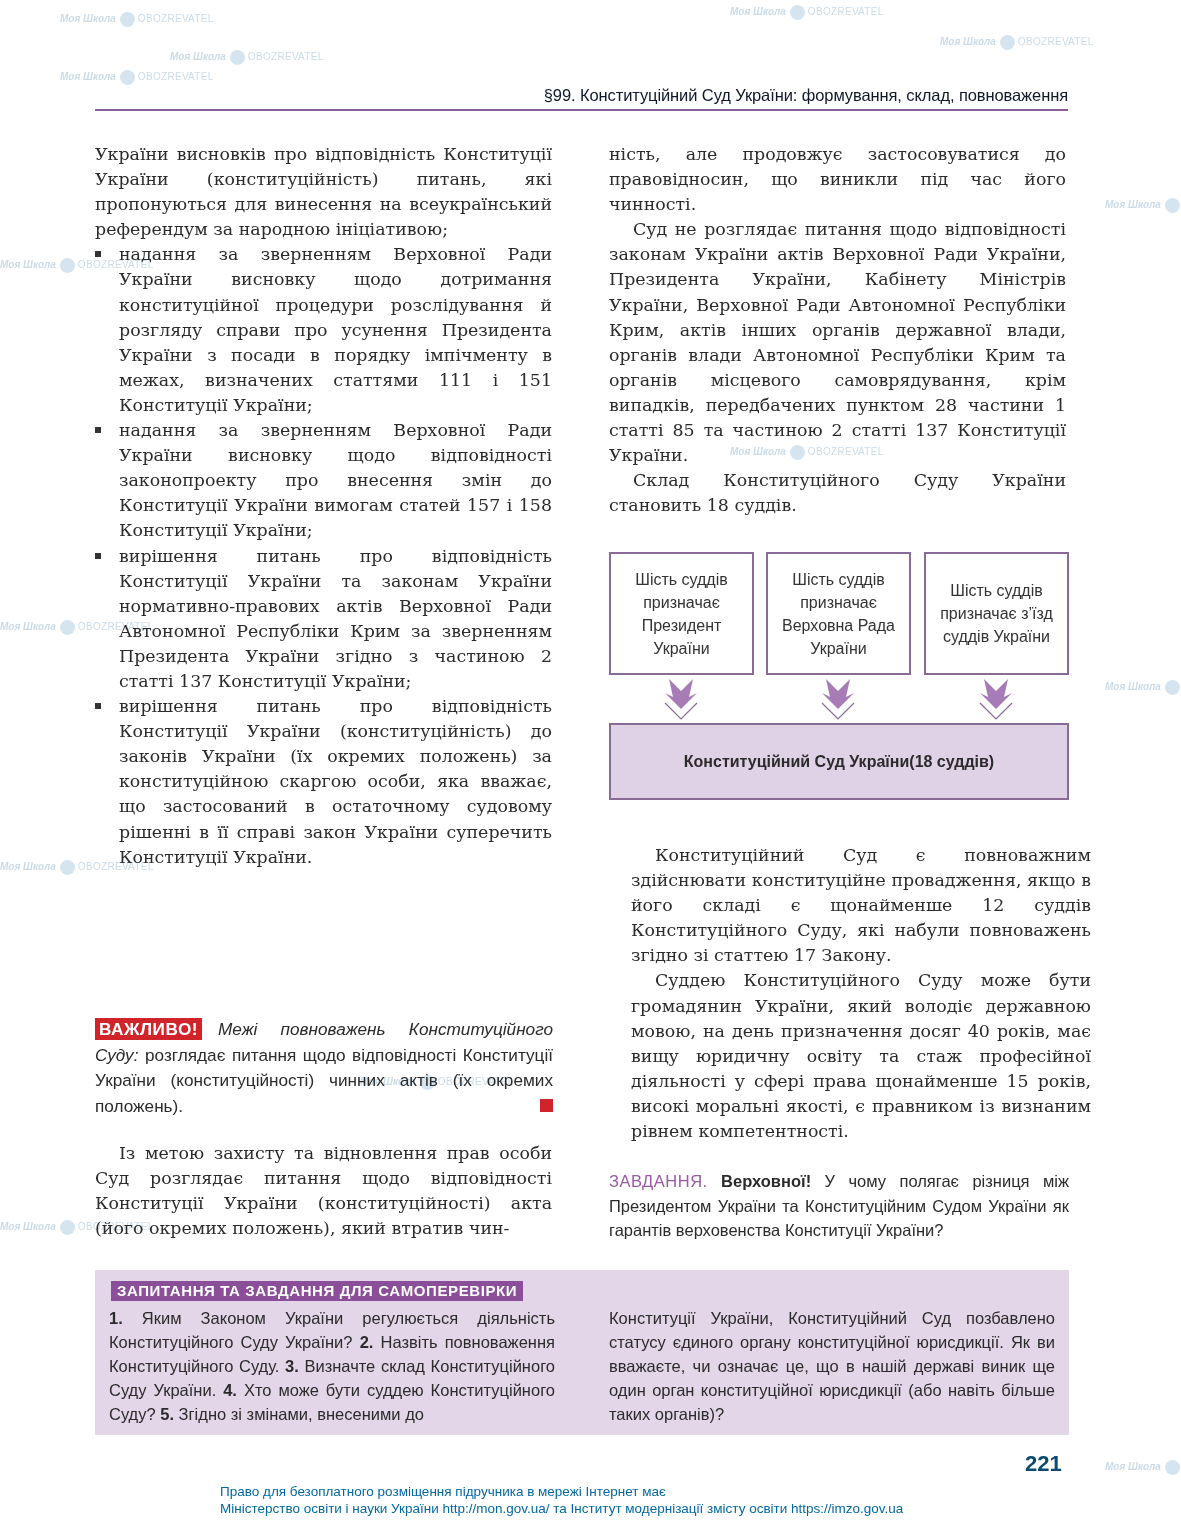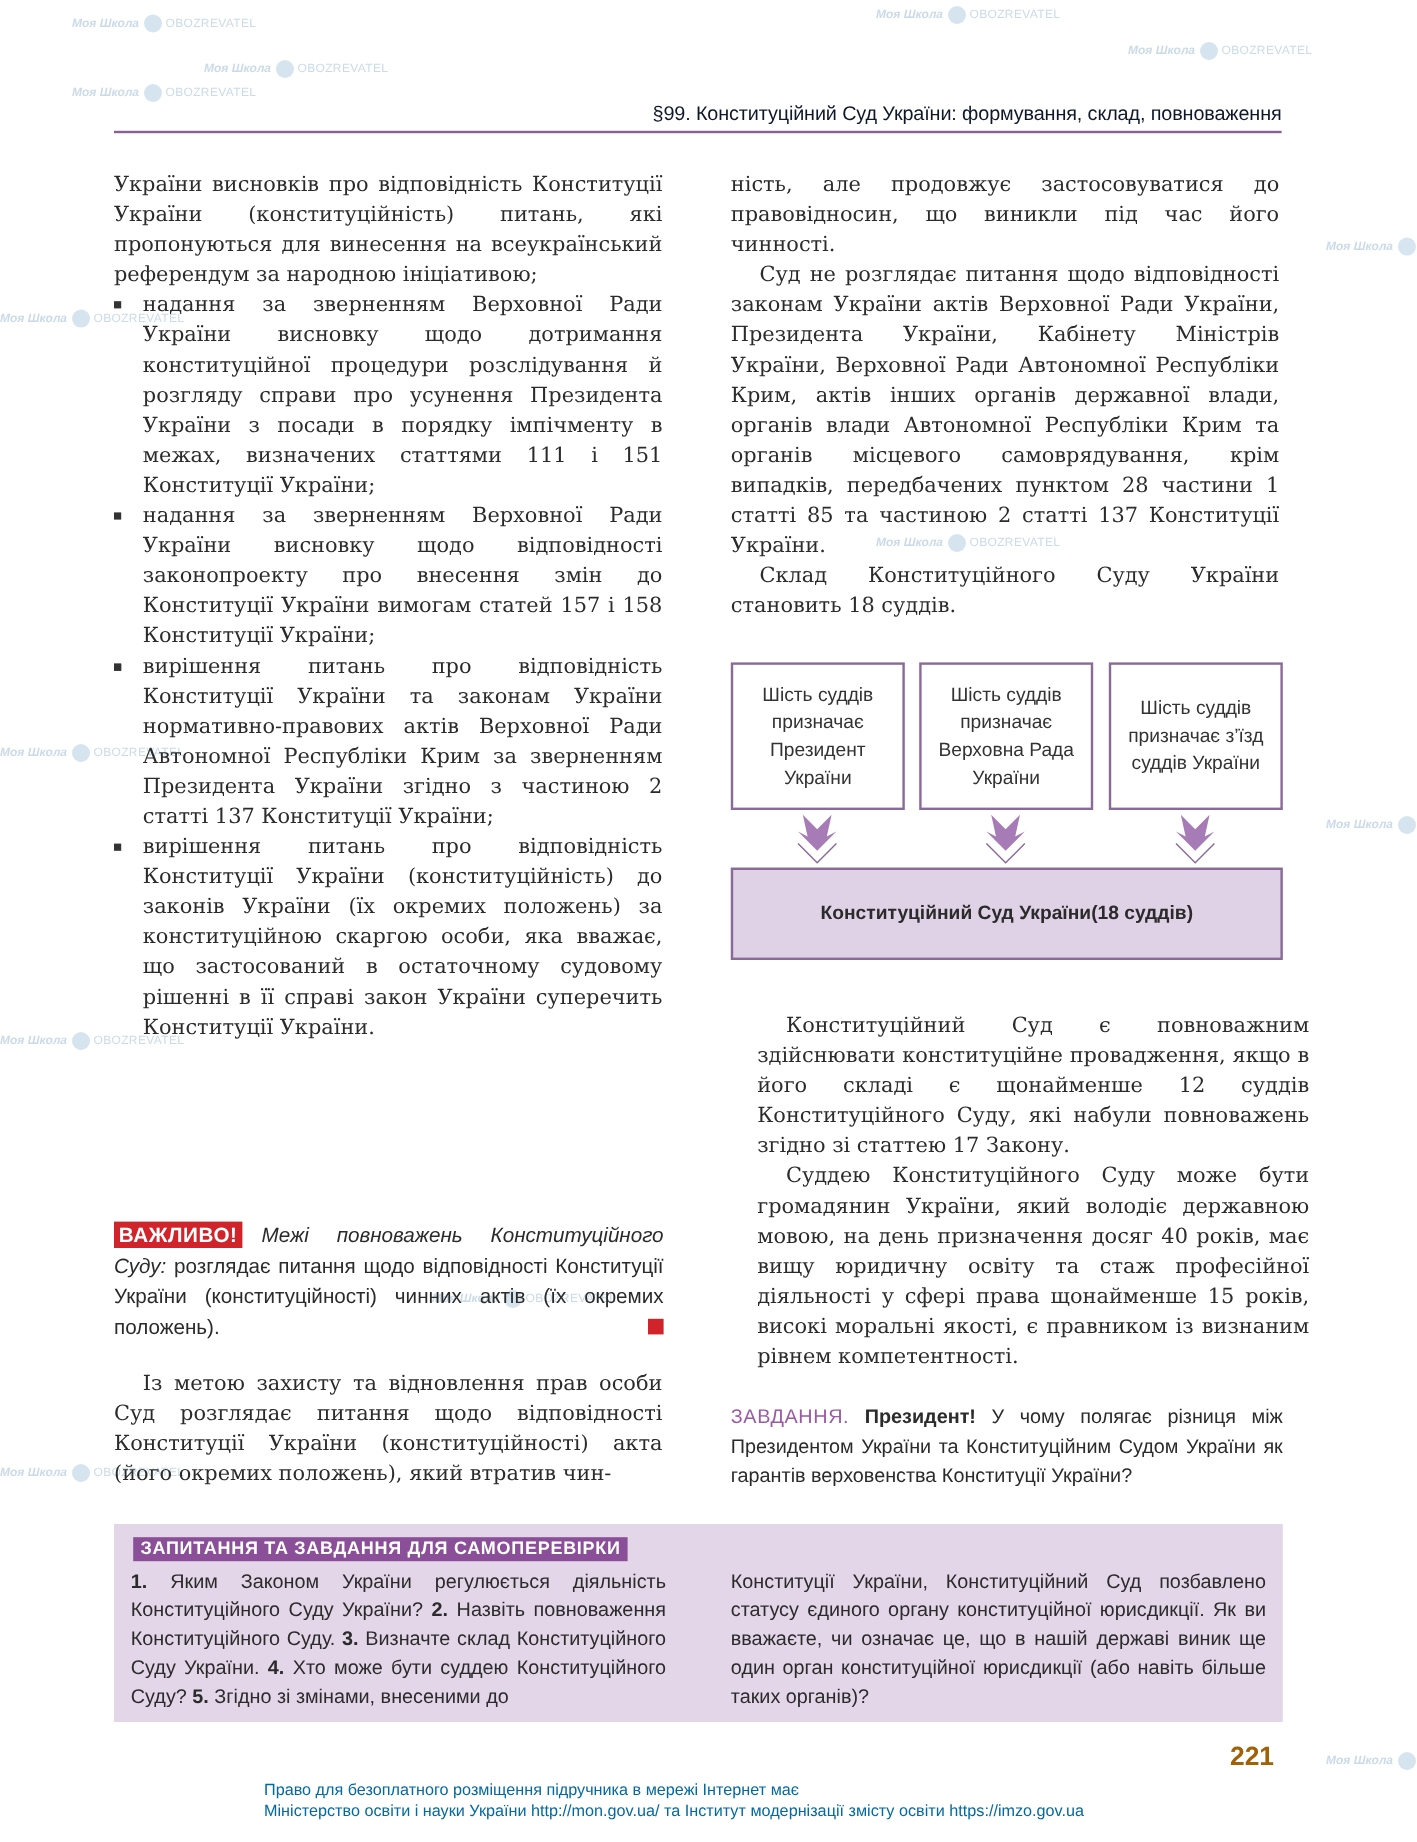--- a/index.html
+++ b/index.html
@@ -49,21 +49,21 @@
   .selfcheck { position: absolute; left: 95px; top: 1270px; width: 974px; height: 165px; background: #e3d6e8; }
   .sc-title { position: absolute; left: 16px; top: 11px; background: #8a4f98; color: #fff; font-family: "Liberation Sans", sans-serif;
     font-weight: bold; font-size: 15px; line-height: 20px; padding: 0 6px; letter-spacing: 0.6px; }
   .sc-left { position: absolute; left: 14px; top: 36px; width: 446px; font-family: "Liberation Sans", sans-serif;
     font-size: 16.5px; line-height: 24px; text-align: justify; color: #2b2b2b; }
   .sc-right { position: absolute; left: 514px; top: 36px; width: 446px; font-family: "Liberation Sans", sans-serif;
     font-size: 16.5px; line-height: 24px; text-align: justify; color: #2b2b2b; }
   .sc-left b { font-weight: bold; }
 
   .pagenum { position: absolute; left: 1025px; top: 1451px; font-family: "Liberation Sans", sans-serif;
-    font-weight: bold; font-size: 22px; color: #a16207; }
+    font-weight: bold; font-size: 22px; color: #0c4a6e; }
   .footer { position: absolute; left: 220px; top: 1483px; font-family: "Liberation Sans", sans-serif;
     font-size: 13.5px; line-height: 17px; color: #0369a1; }
 
   .wm { position: absolute; font-family: "Liberation Sans", sans-serif; font-size: 10px; color: #b9cfe0;
     font-style: italic; font-weight: bold; white-space: nowrap; opacity: 0.75; pointer-events: none; }
   .wm .c { display: inline-block; width: 15px; height: 15px; border-radius: 50%; background: #c9dcea;
     vertical-align: middle; margin: 0 3px 0 4px; }
   .wm .o { font-style: normal; font-weight: normal; letter-spacing: 0.3px; }
 </style>
 </head>
@@ -143,21 +143,21 @@
   </div>
 </div>
 
 <div class="col-right2">
   <p class="para">Конституційний Суд є повноважним здійснювати конституційне провадження, якщо в його складі є щонайменше 12 суддів Конституційного Суду, які набули повноважень згідно зі статтею 17 Закону.</p>
   <p class="para">Суддею Конституційного Суду може бути громадянин України, який володіє державною мовою, на день призначення досяг 40 років, має вищу юридичну освіту та стаж професійної діяльності у сфері права щонайменше 15 років, високі моральні якості, є правником із визнаним рівнем компетентності.</p>
 </div>
 
 <div class="task">
   <span class="tlabel">ЗАВДАННЯ.</span>
-  <span class="tbold">Президент!</span><span> У чому полягає різниця між Президентом України та Конституційним Судом України як гарантів верховенства Конституції України?</span>
+  <span class="tbold">Верховної!</span><span> У чому полягає різниця між Президентом України та Конституційним Судом України як гарантів верховенства Конституції України?</span>
 </div>
 
 <div class="selfcheck">
   <div class="sc-title">ЗАПИТАННЯ ТА ЗАВДАННЯ ДЛЯ САМОПЕРЕВІРКИ</div>
   <div class="sc-left">
     <b>1.</b><span> Яким Законом України регулюється діяльність Конституційного Суду України? </span>
     <b>2.</b><span> Назвіть повноваження Конституційного Суду. </span>
     <b>3.</b><span> Визначте склад Конституційного Суду України. </span>
     <b>4.</b><span> Хто може бути суддею Конституційного Суду? </span>
     <b>5.</b><span> Згідно зі змінами, внесеними до</span>

